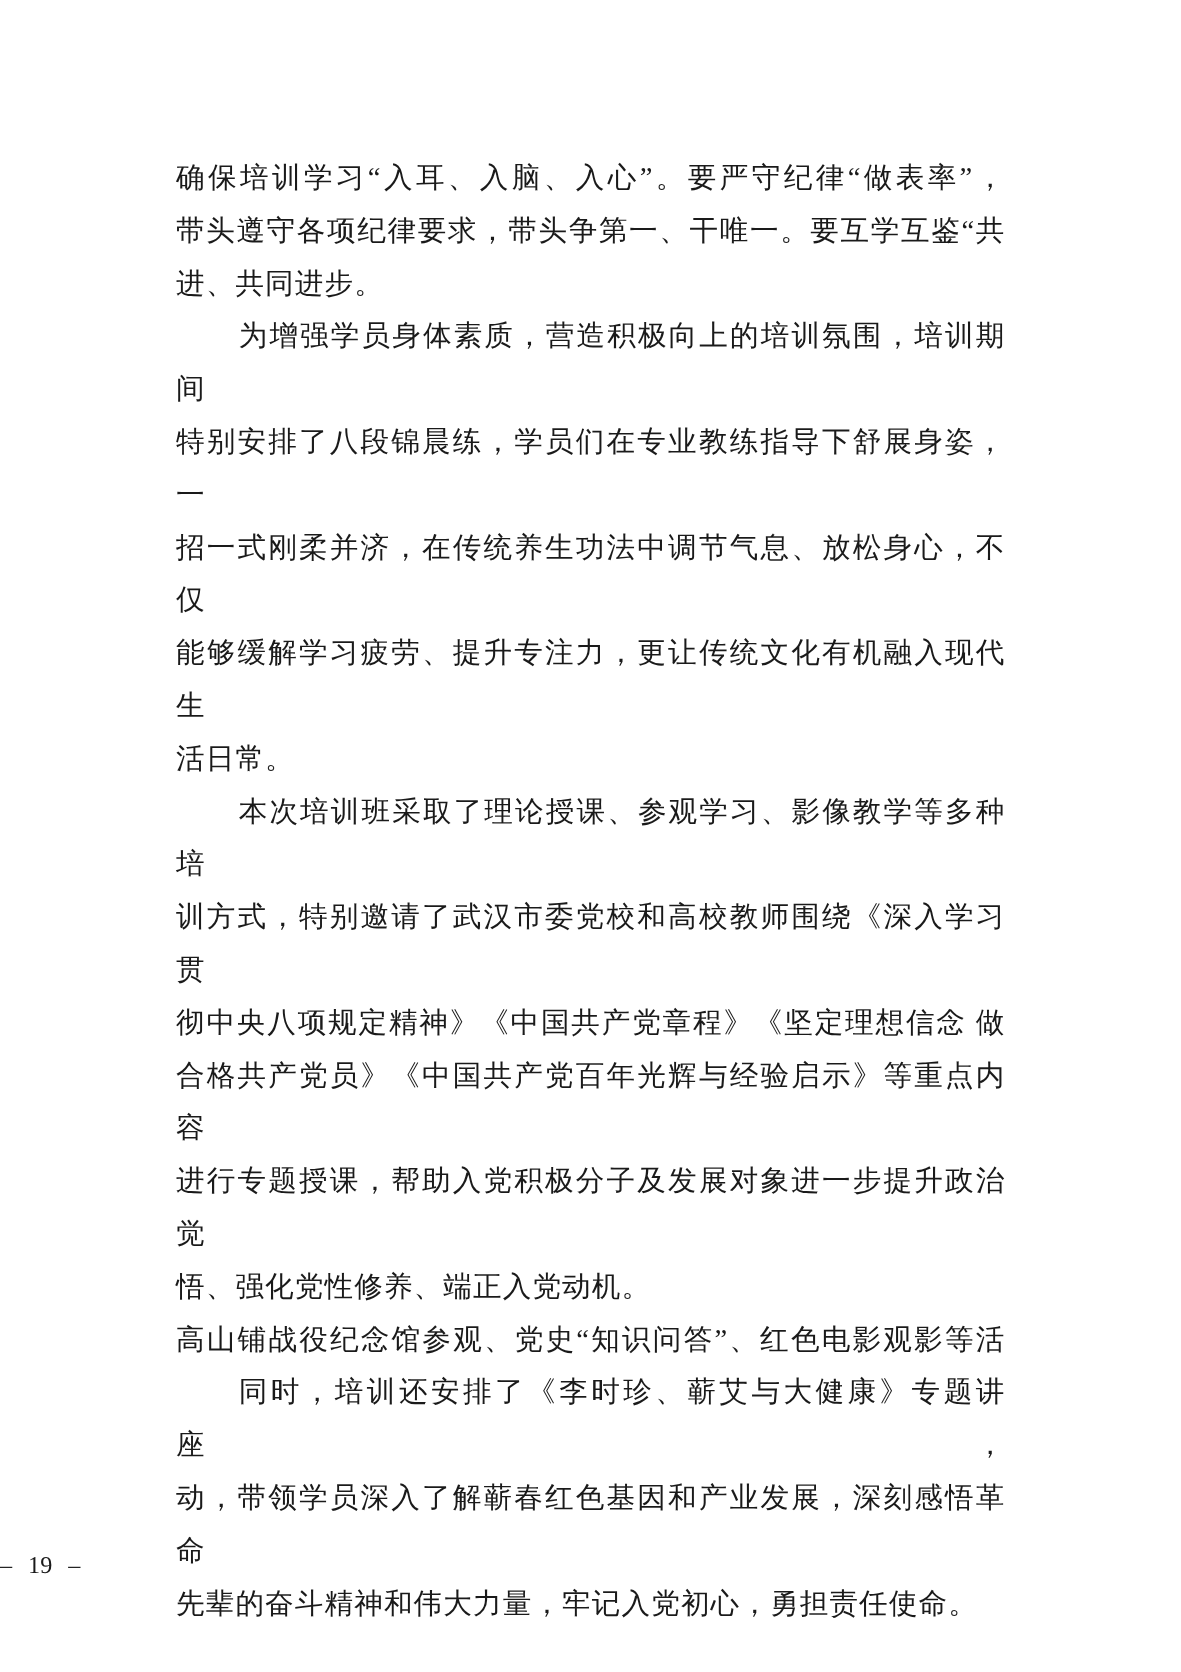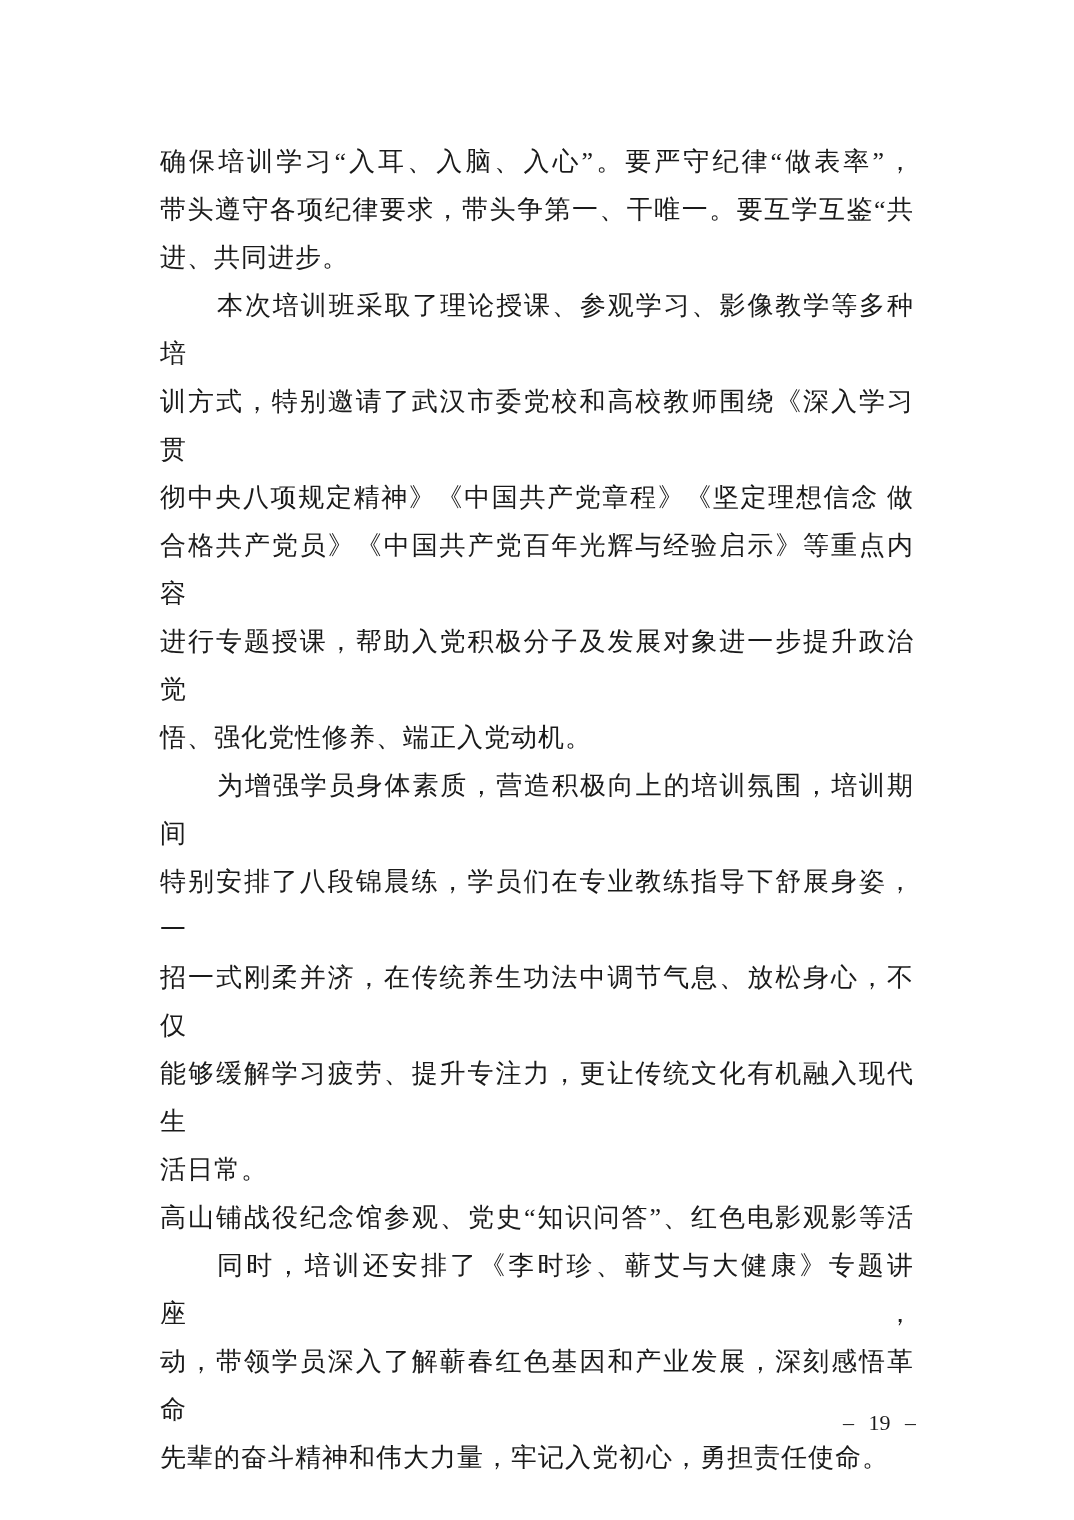--- a/index.html
+++ b/index.html
@@ -41,54 +41,54 @@
     text-align-last: left;
   }
   .line.ind {
     text-indent: 57px;
   }
   .page-number {
     position: absolute;
     left: 0;
     top: 1406px;
     width: 100%;
-    text-align: right;
+    text-align: left;
     font-size: 22px;
     line-height: 34px;
     word-spacing: 9px;
     color: #1a1a1a;
   }
 </style>
 </head>
 <body>
 
 <div class="page">
   <div class="content">
 
     <p class="para">
       <span class="line">确保培训学习“入耳、入脑、入心”。要严守纪律“做表率”，</span>
       <span class="line">带头遵守各项纪律要求，带头争第一、干唯一。要互学互鉴“共</span>
       <span class="line end">进、共同进步。</span>
     </p>
 
     <p class="para">
+      <span class="line ind">为增强学员身体素质，营造积极向上的培训氛围，培训期间</span>
+      <span class="line">特别安排了八段锦晨练，学员们在专业教练指导下舒展身姿，一</span>
+      <span class="line">招一式刚柔并济，在传统养生功法中调节气息、放松身心，不仅</span>
+      <span class="line">能够缓解学习疲劳、提升专注力，更让传统文化有机融入现代生</span>
+      <span class="line end">活日常。</span>
+    </p>
+
+    <p class="para">
       <span class="line ind">本次培训班采取了理论授课、参观学习、影像教学等多种培</span>
       <span class="line">训方式，特别邀请了武汉市委党校和高校教师围绕《深入学习贯</span>
       <span class="line">彻中央八项规定精神》《中国共产党章程》《坚定理想信念 做</span>
       <span class="line">合格共产党员》《中国共产党百年光辉与经验启示》等重点内容</span>
       <span class="line">进行专题授课，帮助入党积极分子及发展对象进一步提升政治觉</span>
       <span class="line end">悟、强化党性修养、端正入党动机。</span>
-    </p>
-
-    <p class="para">
-      <span class="line ind">为增强学员身体素质，营造积极向上的培训氛围，培训期间</span>
-      <span class="line">特别安排了八段锦晨练，学员们在专业教练指导下舒展身姿，一</span>
-      <span class="line">招一式刚柔并济，在传统养生功法中调节气息、放松身心，不仅</span>
-      <span class="line">能够缓解学习疲劳、提升专注力，更让传统文化有机融入现代生</span>
-      <span class="line end">活日常。</span>
     </p>
 
     <p class="para">
       <span class="line">高山铺战役纪念馆参观、党史“知识问答”、红色电影观影等活</span>
       <span class="line ind">同时，培训还安排了《李时珍、蕲艾与大健康》专题讲座，</span>
       <span class="line">动，带领学员深入了解蕲春红色基因和产业发展，深刻感悟革命</span>
       <span class="line end">先辈的奋斗精神和伟大力量，牢记入党初心，勇担责任使命。</span>
     </p>
 
   </div>

